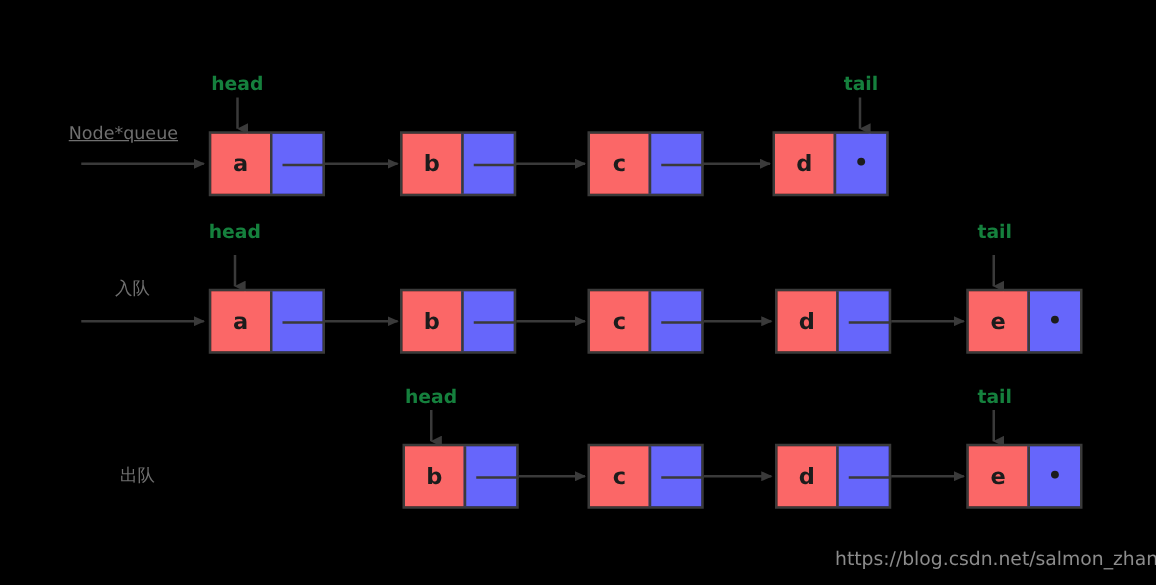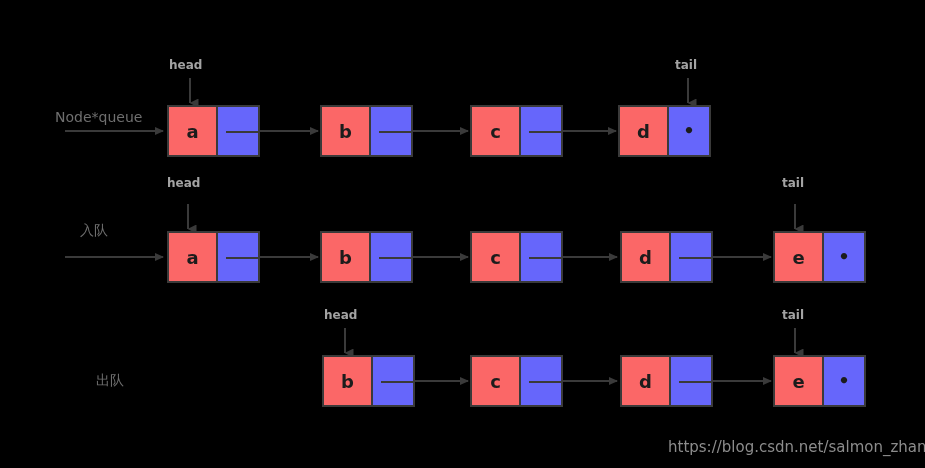--- a/index.html
+++ b/index.html
@@ -70,22 +70,22 @@
     height: 2px;
     background: #3a3a3a;
   }
   
   .lbl {
     position: absolute;
     color: #7e7e7e;
     white-space: nowrap;
   }
   .lbl.ptr {
-    color: #a3a3a3;
-    font-size: 12px;
+    color: #15803d;
+    font-size: 15px;
     font-weight: bold;
   }
   .lbl.rowlabel {
     color: #6f6f6f;
     font-size: 14px;
   }
   .lbl.watermark {
     color: #8c8c8c;
     font-size: 15px;
   }
@@ -126,21 +126,21 @@
 
     <g>
       <line x1="415" y1="381" x2="468" y2="381" stroke="#3a3a3a" stroke-width="2" marker-end="url(#ah)"></line>
       <line x1="563" y1="381" x2="617" y2="381" stroke="#3a3a3a" stroke-width="2" marker-end="url(#ah)"></line>
       <line x1="713" y1="381" x2="771" y2="381" stroke="#3a3a3a" stroke-width="2" marker-end="url(#ah)"></line>
       <line x1="345" y1="328" x2="345" y2="353" stroke="#3a3a3a" stroke-width="2" marker-end="url(#ahd)"></line>
       <line x1="795" y1="328" x2="795" y2="353" stroke="#3a3a3a" stroke-width="2" marker-end="url(#ahd)"></line>
     </g>
   </svg>
 
-  <div class="lbl rowlabel" style="left:55px; top:109px;">Node*queue</div>
+  <div class="lbl rowlabel" style="left:55px; top:99px;text-decoration:underline;">Node*queue</div>
   <div class="lbl ptr" style="left:169px; top:58px;">head</div>
   <div class="lbl ptr" style="left:675px; top:58px;">tail</div>
 
   <div class="node" style="left:167px; top:105px;">
     <div class="cell data">a</div>
     <div class="cell link">
         <span class="stub"></span>
       </div>
   </div>
   <div class="node" style="left:320px; top:105px;">
@@ -155,21 +155,21 @@
         <span class="stub"></span>
       </div>
   </div>
   <div class="node" style="left:618px; top:105px;">
     <div class="cell data">d</div>
     <div class="cell link">
         <span class="nullmark">•</span>
       </div>
   </div>
 
-  <div class="lbl rowlabel" style="left:80px; top:222px;">入队</div>
+  <div class="lbl rowlabel" style="left:92px; top:222px;">入队</div>
   <div class="lbl ptr" style="left:167px; top:176px;">head</div>
   <div class="lbl ptr" style="left:782px; top:176px;">tail</div>
 
   <div class="node" style="left:167px; top:231px;">
     <div class="cell data">a</div>
     <div class="cell link">
         <span class="stub"></span>
       </div>
   </div>
   <div class="node" style="left:320px; top:231px;">

